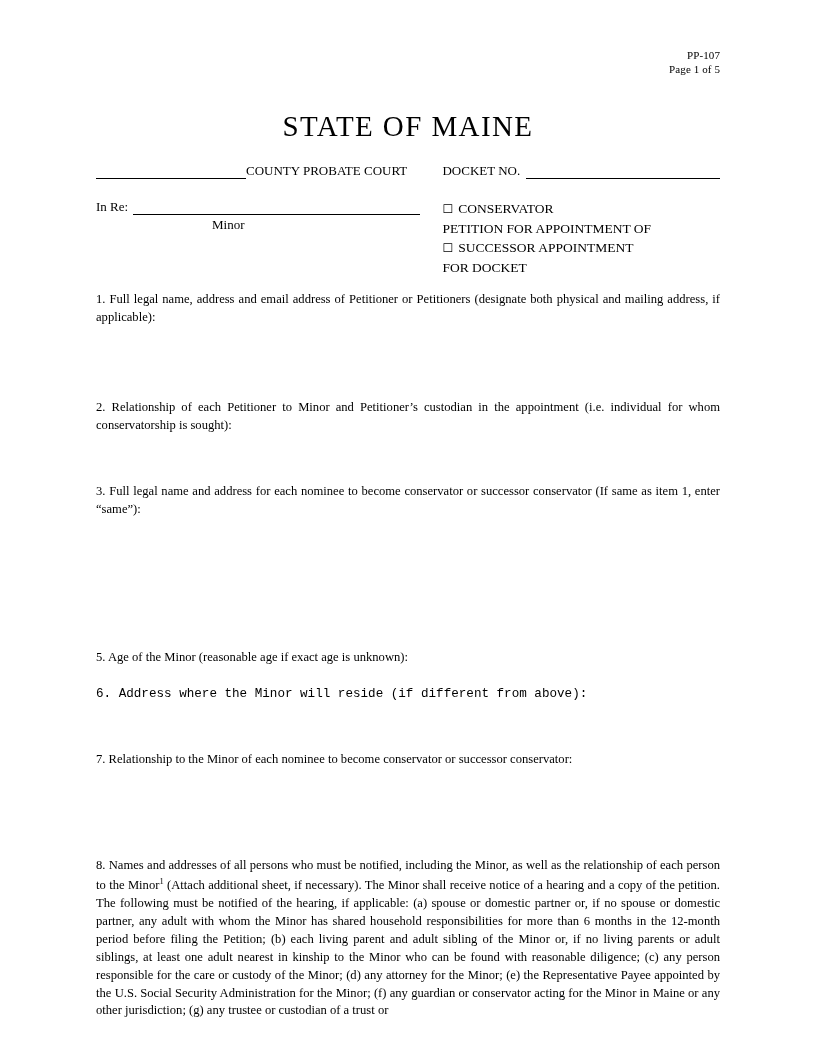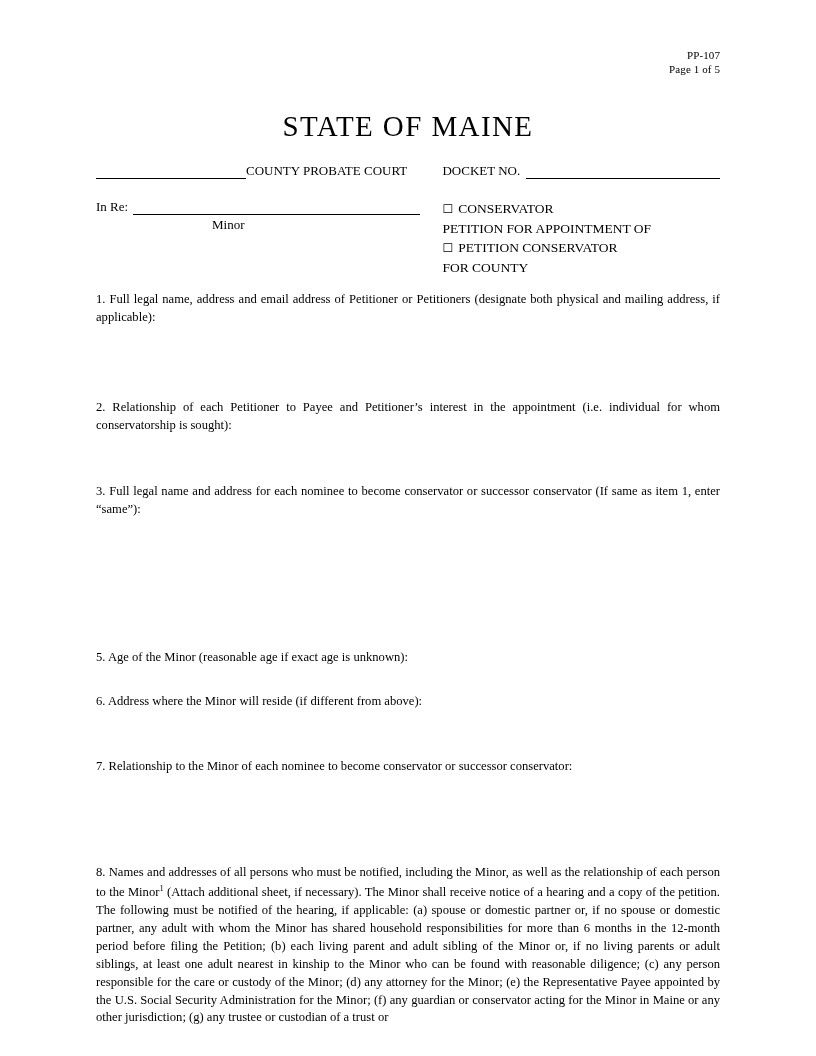--- a/index.html
+++ b/index.html
@@ -97,21 +97,21 @@
   }
   .chk { margin-right: 5px; font-size: 12px; }
 
   
   .item {
     font-size: 12.6px;
     line-height: 1.42;
     text-align: justify;
     margin-top: 14px;
   }
-  .item.tight { margin-top: 26px; }
+  .item.tight { margin-top: 19px; font-family: Liberation Mono, monospace; }
   .item .num { }
   sup { font-size: 8.5px; vertical-align: super; }
 
   .gap-sm { height: 34px; }
   .gap-md { height: 58px; }
   .gap-lg { height: 74px; }
 </style>
 </head>
 <body>
 
@@ -142,35 +142,35 @@
         <span class="blank-line inre-blank"></span>
       </div>
       <div class="minor-caption">Minor</div>
     </div>
     <div class="inre-right">
       <div>
         <span class="chk">☐</span><span>CONSERVATOR</span>
       </div>
       <div>PETITION FOR APPOINTMENT OF</div>
       <div>
-        <span class="chk">☐</span><span>PETITION CONSERVATOR</span>
+        <span class="chk">☐</span><span>SUCCESSOR APPOINTMENT</span>
       </div>
-      <div>FOR COUNTY</div>
+      <div>FOR DOCKET</div>
     </div>
   </div>
 
   <div class="item">
     <span class="num">1.</span>
     <span>Full legal name, address and email address of Petitioner or Petitioners (designate both physical and mailing address, if applicable):</span>
   </div>
   <div class="gap-md"></div>
 
   <div class="item">
     <span class="num">2.</span>
-    <span>Relationship of each Petitioner to Payee and Petitioner’s interest in the appointment (i.e. individual for whom conservatorship is sought):</span>
+    <span>Relationship of each Petitioner to Minor and Petitioner’s custodian in the appointment (i.e. individual for whom conservatorship is sought):</span>
   </div>
   <div class="gap-sm"></div>
 
   <div class="item">
     <span class="num">3.</span>
     <span>Full legal name and address for each nominee to become conservator or successor conservator (If same as item 1, enter “same”):</span>
   </div>
   <div class="gap-md"></div>
 
   <div class="gap-md"></div>

